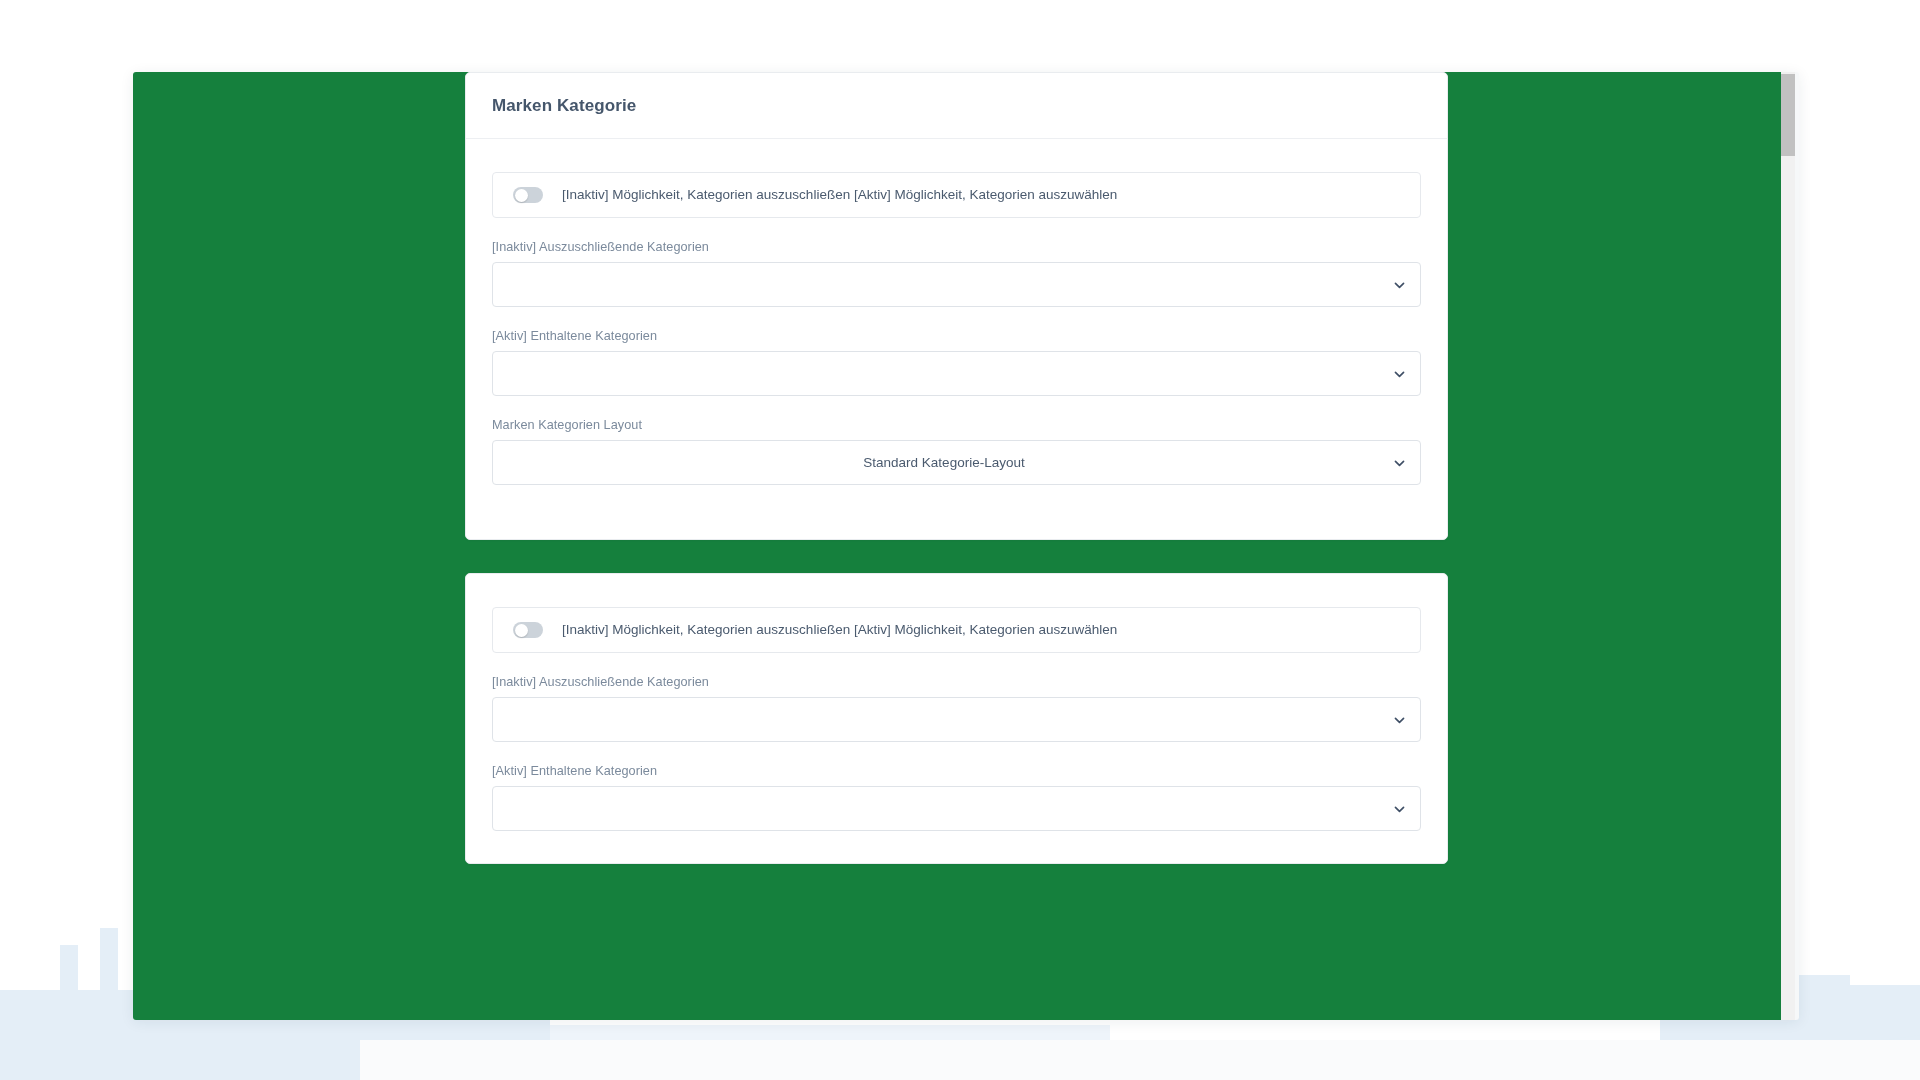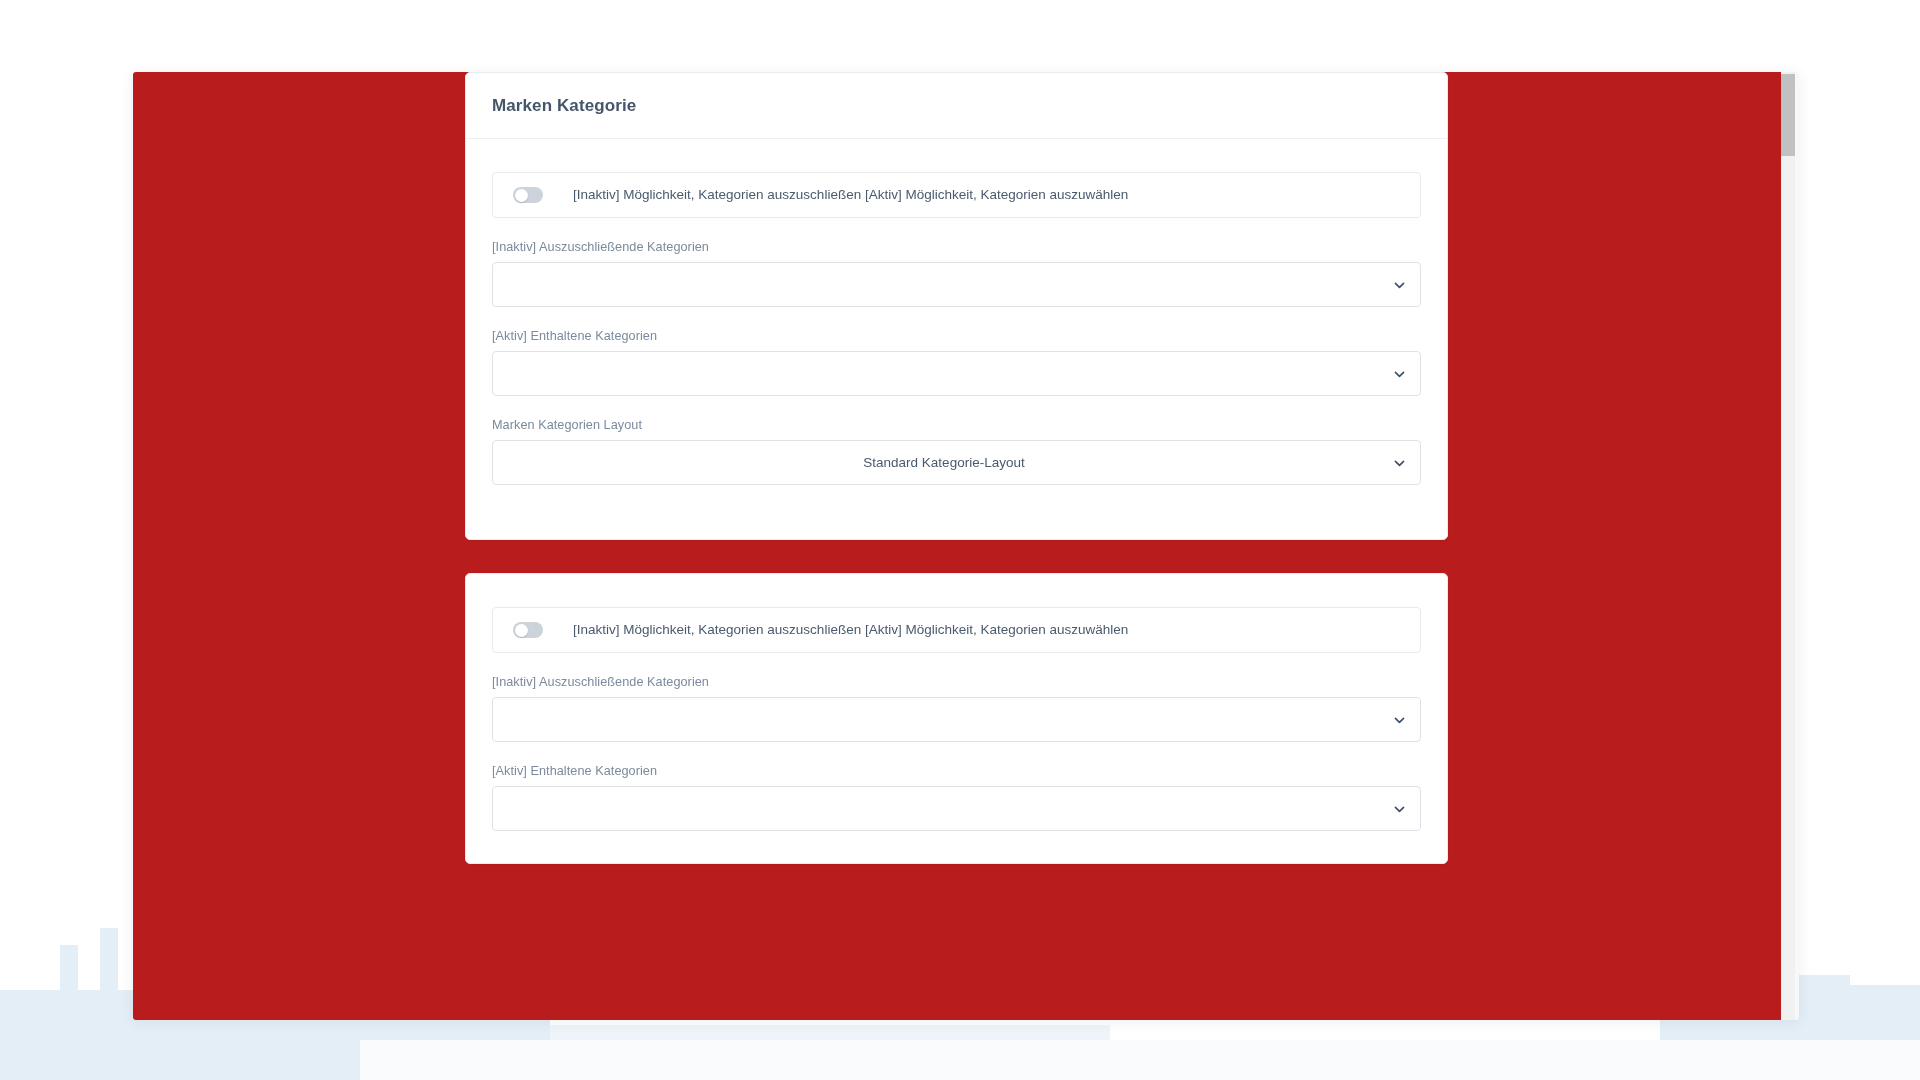--- a/index.html
+++ b/index.html
@@ -52,21 +52,21 @@
     box-shadow: 0 2px 14px rgba(30, 45, 70, 0.08);
     overflow: hidden;
   }
 
   .modal-scroll-area {
     position: absolute;
     left: 0;
     top: 0;
     width: 1648px;
     height: 948px;
-    background: #b91c1c;
+    background: #15803d;
     overflow: hidden;
   }
 
   
   .scrollbar-track {
     position: absolute;
     right: 4px;
     top: 0;
     width: 14px;
     height: 948px;
@@ -114,21 +114,21 @@
   }
 
   .card-body {
     padding: 33px 26px 32px 26px;
   }
 
   
   .toggle-row {
     display: flex;
     align-items: center;
-    gap: 30px;
+    gap: 19px;
     border: 1px solid #e6e9ed;
     border-radius: 4px;
     background: #ffffff;
     padding: 13px 20px;
     min-height: 46px;
     cursor: pointer;
   }
 
   .switch {
     position: relative;

